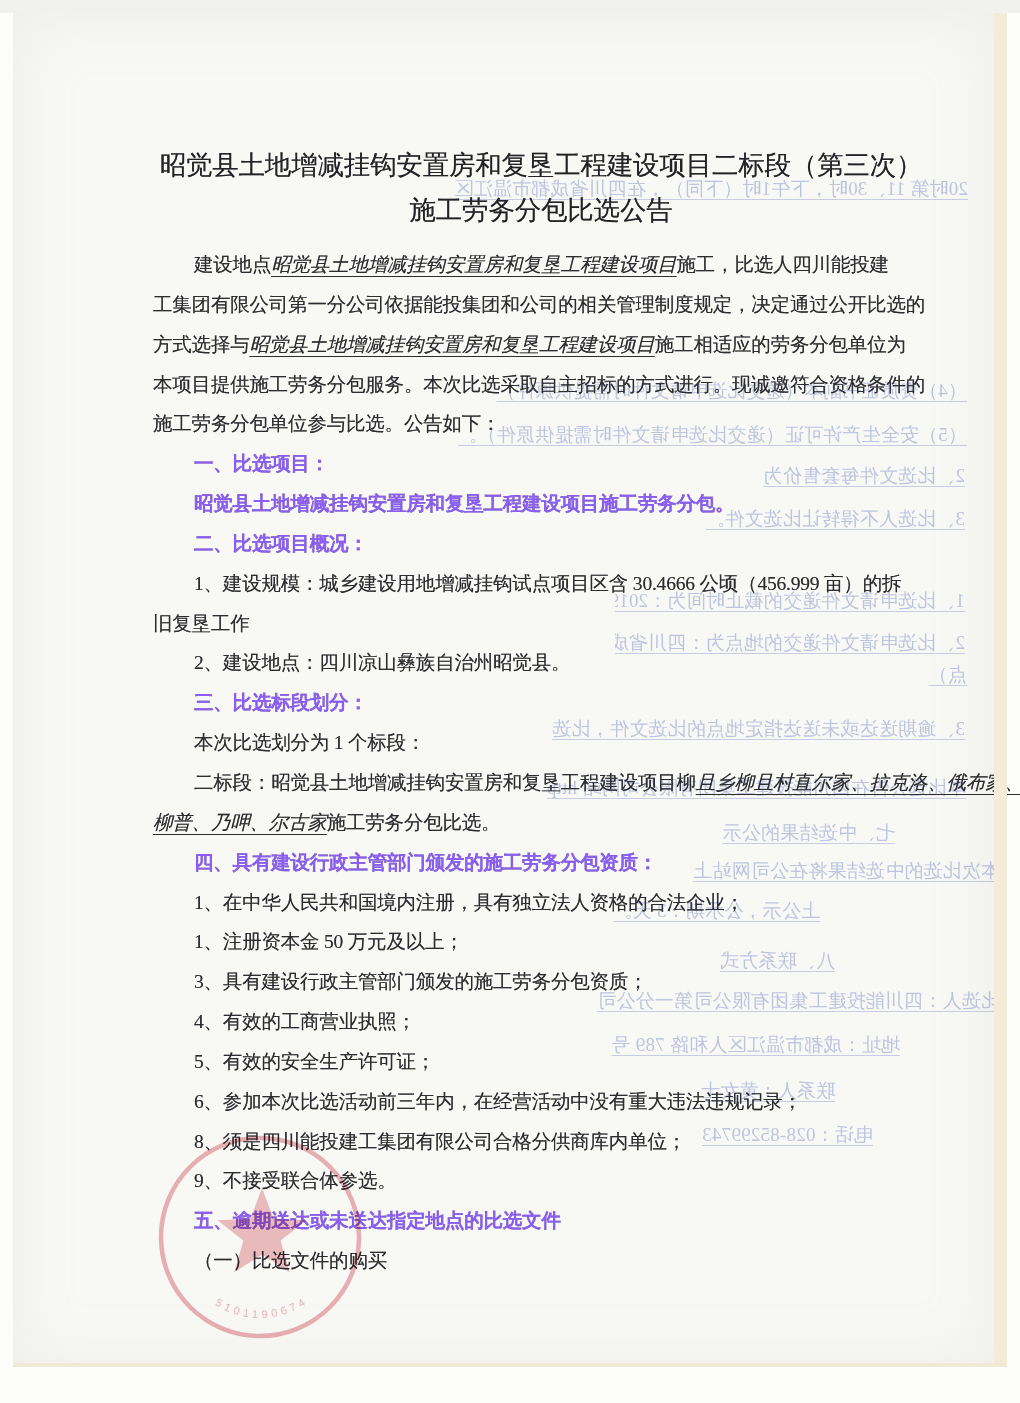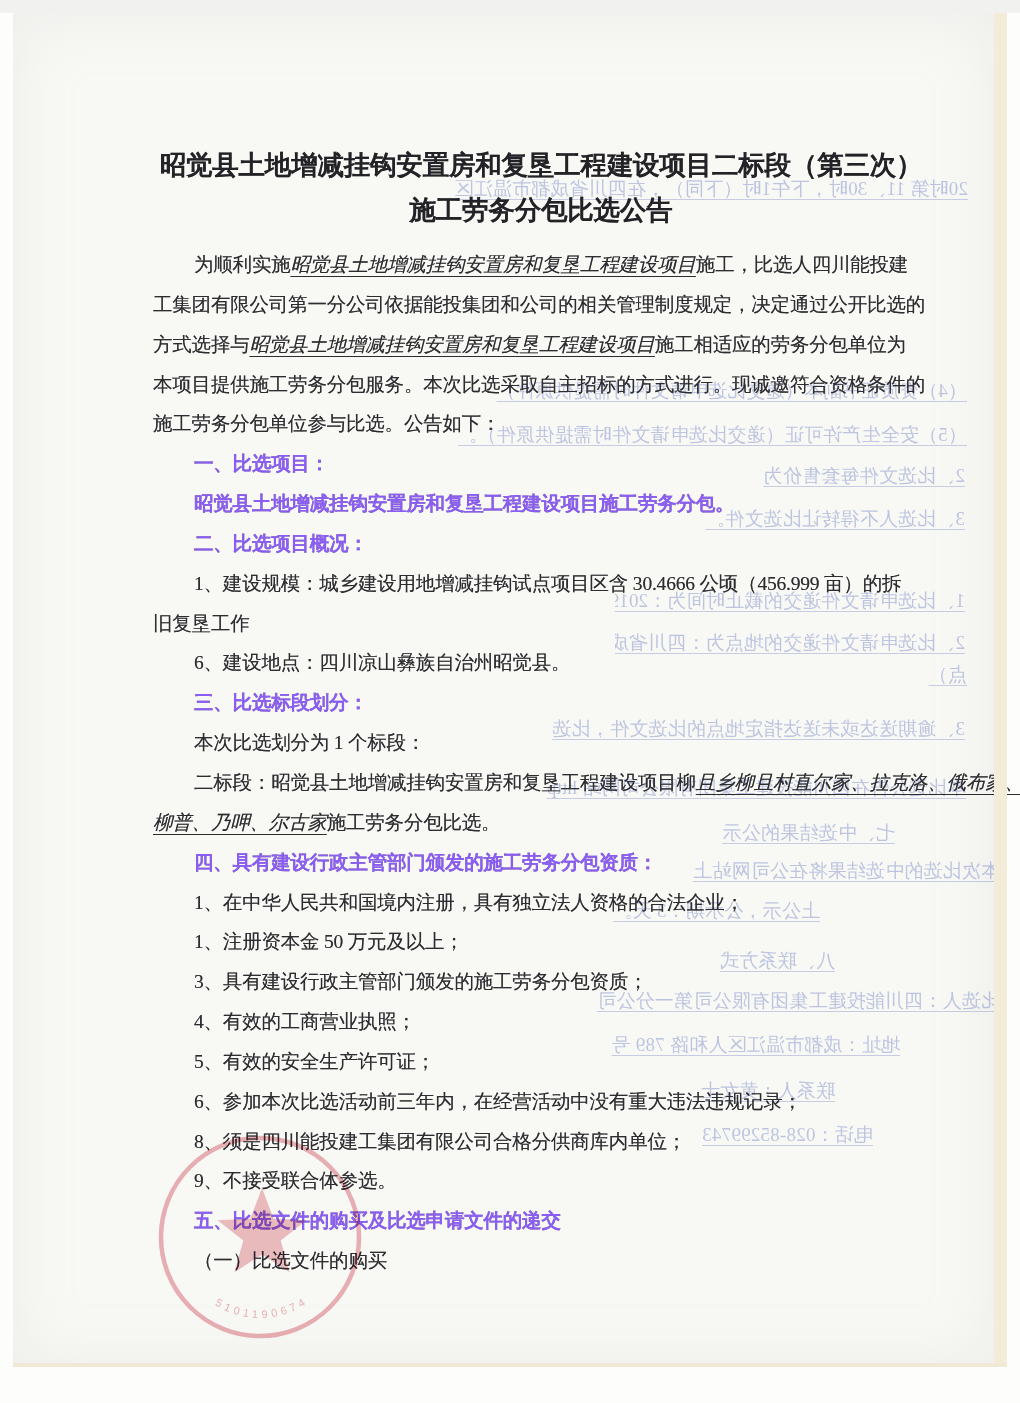--- a/index.html
+++ b/index.html
@@ -30,21 +30,21 @@
     text-underline-offset:4px;
   }
 
   
   .doc{
     position:absolute;left:140px;top:130px;width:776px;
     color:#2c2c31;
     text-shadow:0 0 .6px rgba(44,44,50,.55);
   }
   .title{
-    text-align:center;font-weight:bold;font-size:26.5px;
+    text-align:center;font-weight:normal;font-size:26.5px;
     line-height:45px;letter-spacing:-0.2px;white-space:nowrap;color:#232327;
   }
   #doc-body{margin-top:12px;}
   .bline{
     font-size:19.5px;line-height:39.85px;height:39.85px;
     letter-spacing:-0.2px;white-space:nowrap;
   }
   .bline.ind{padding-left:41px;}
   .bline.bold{font-weight:bold;color:#8b5cf6;}
   .u{text-decoration:underline;text-underline-offset:5px;text-decoration-thickness:1.2px;font-style:italic;}
@@ -76,45 +76,45 @@
       <div class="bleed" style="left: 542px; top: 975px; width: 445px;">比选人：四川能投建工集团有限公司第一分公司</div>
       <div class="bleed" style="left: 587px; top: 1019px; width: 300px;">地址：成都市温江区人和路 789 号</div>
       <div class="bleed" style="left: 587px; top: 1065px; width: 235px;">联系人：黄女士</div>
       <div class="bleed" style="left: 595px; top: 1109px; width: 265px;">电话：028-85299743</div>
     </div>
 
   <div class="doc">
     <div class="title">昭觉县土地增减挂钩安置房和复垦工程建设项目二标段（第三次）</div>
     <div class="title">施工劳务分包比选公告</div>
     <div id="doc-body">
-        <div class="bline ind"><span>为顺利实施</span><span class="u">昭觉县土地增减挂钩安置房和复垦工程建设项目</span><span>施工，比选人四川能投建</span></div>
+        <div class="bline ind"><span>建设地点</span><span class="u">昭觉县土地增减挂钩安置房和复垦工程建设项目</span><span>施工，比选人四川能投建</span></div>
         <div class="bline"><span>工集团有限公司第一分公司依据能投集团和公司的相关管理制度规定，决定通过公开比选的</span></div>
         <div class="bline"><span>方式选择与</span><span class="u">昭觉县土地增减挂钩安置房和复垦工程建设项目</span><span>施工相适应的劳务分包单位为</span></div>
         <div class="bline"><span>本项目提供施工劳务分包服务。本次比选采取自主招标的方式进行。现诚邀符合资格条件的</span></div>
         <div class="bline"><span>施工劳务分包单位参与比选。公告如下：</span></div>
         <div class="bline ind bold"><span>一、比选项目：</span></div>
         <div class="bline ind bold"><span>昭觉县土地增减挂钩安置房和复垦工程建设项目施工劳务分包。</span></div>
         <div class="bline ind bold"><span>二、比选项目概况：</span></div>
         <div class="bline ind"><span>1、建设规模：城乡建设用地增减挂钩试点项目区含 30.4666 公顷（456.999 亩）的拆</span></div>
         <div class="bline"><span>旧复垦工作</span></div>
-        <div class="bline ind"><span>6、建设地点：四川凉山彝族自治州昭觉县。</span></div>
+        <div class="bline ind"><span>2、建设地点：四川凉山彝族自治州昭觉县。</span></div>
         <div class="bline ind bold"><span>三、比选标段划分：</span></div>
         <div class="bline ind"><span>本次比选划分为 1 个标段：</span></div>
         <div class="bline ind"><span>二标段：昭觉县土地增减挂钩安置房和复垦工程建设项目柳</span><span class="u">且乡柳且村直尔家、拉克洛、俄布家、</span></div>
         <div class="bline"><span class="u">柳普、乃呷、尔古家</span><span>施工劳务分包比选。</span></div>
         <div class="bline ind bold"><span>四、具有建设行政主管部门颁发的施工劳务分包资质：</span></div>
         <div class="bline ind"><span>1、在中华人民共和国境内注册，具有独立法人资格的合法企业；</span></div>
         <div class="bline ind"><span>1、注册资本金 50 万元及以上；</span></div>
         <div class="bline ind"><span>3、具有建设行政主管部门颁发的施工劳务分包资质；</span></div>
         <div class="bline ind"><span>4、有效的工商营业执照；</span></div>
         <div class="bline ind"><span>5、有效的安全生产许可证；</span></div>
         <div class="bline ind"><span>6、参加本次比选活动前三年内，在经营活动中没有重大违法违规记录；</span></div>
         <div class="bline ind"><span>8、须是四川能投建工集团有限公司合格分供商库内单位；</span></div>
         <div class="bline ind"><span>9、不接受联合体参选。</span></div>
-        <div class="bline ind bold"><span>五、比选文件的购买及比选申请文件的递交</span></div>
+        <div class="bline ind bold"><span>五、逾期送达或未送达指定地点的比选文件</span></div>
         <div class="bline ind"><span>（一）比选文件的购买</span></div>
       </div>
   </div>
 </div>
 
 <div class="edge-strip"></div>
 <div class="bottom-line"></div>
 
 <svg class="seal" width="230" height="230" viewBox="0 0 230 230">
   <defs>

